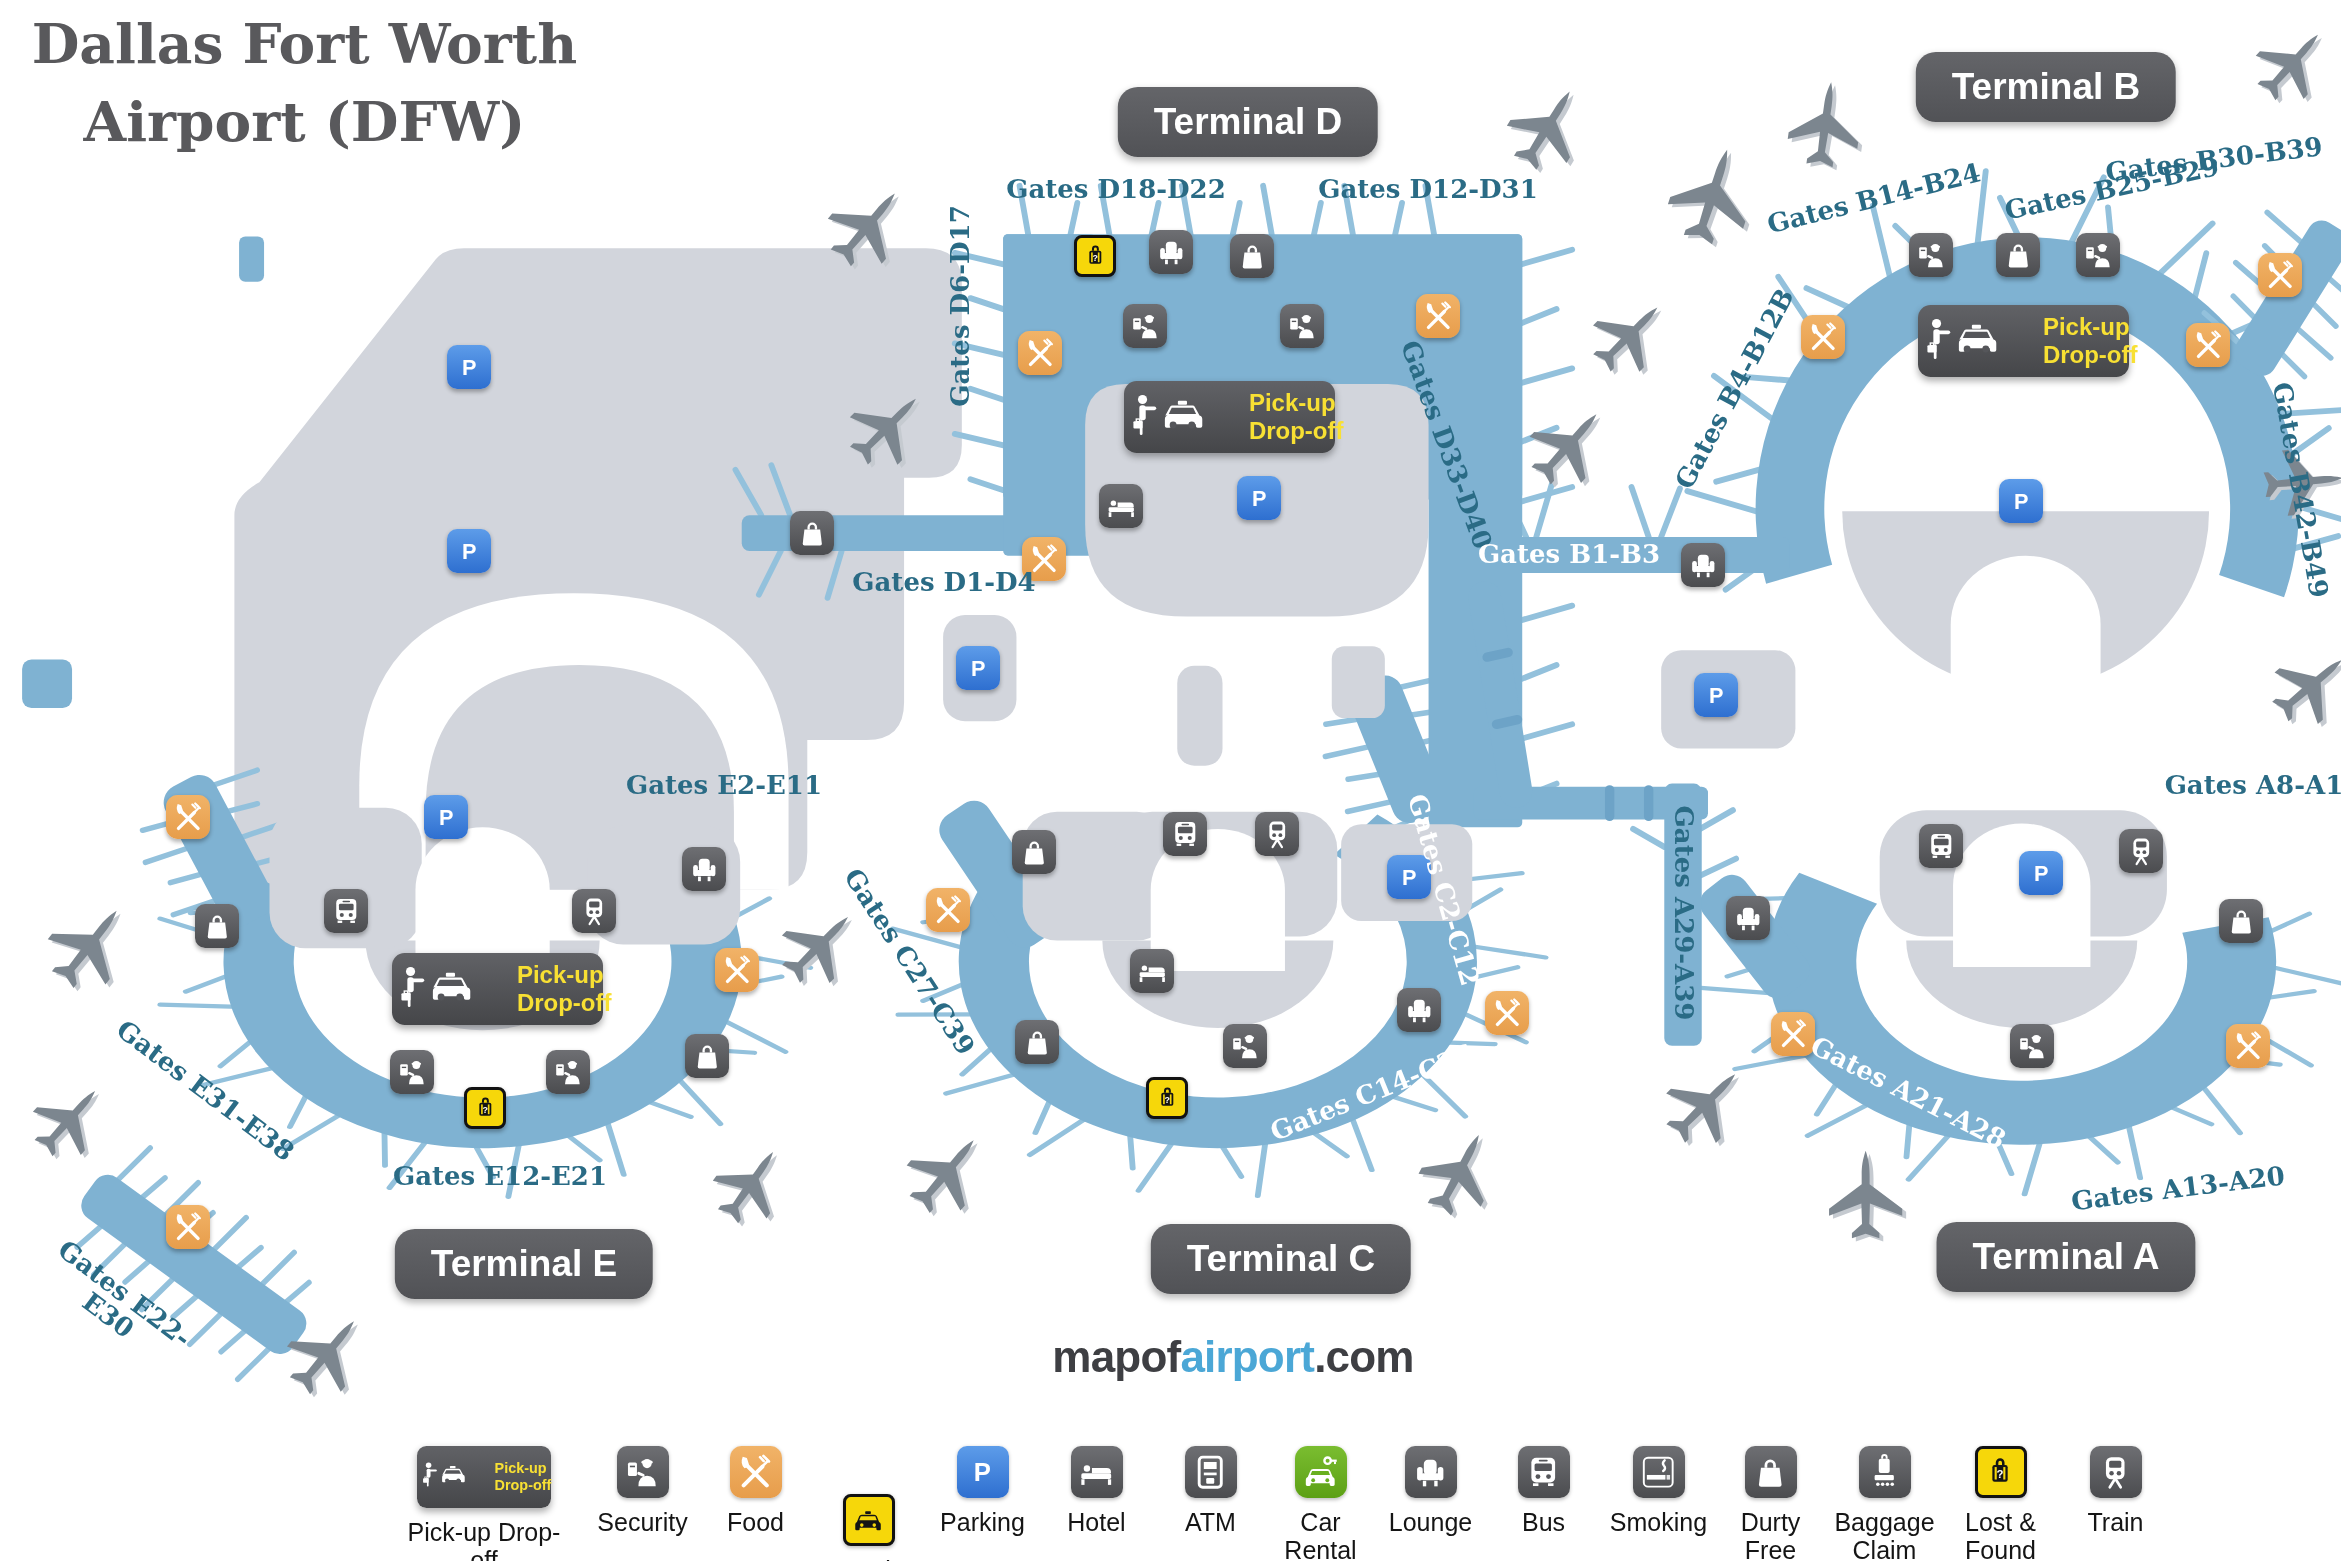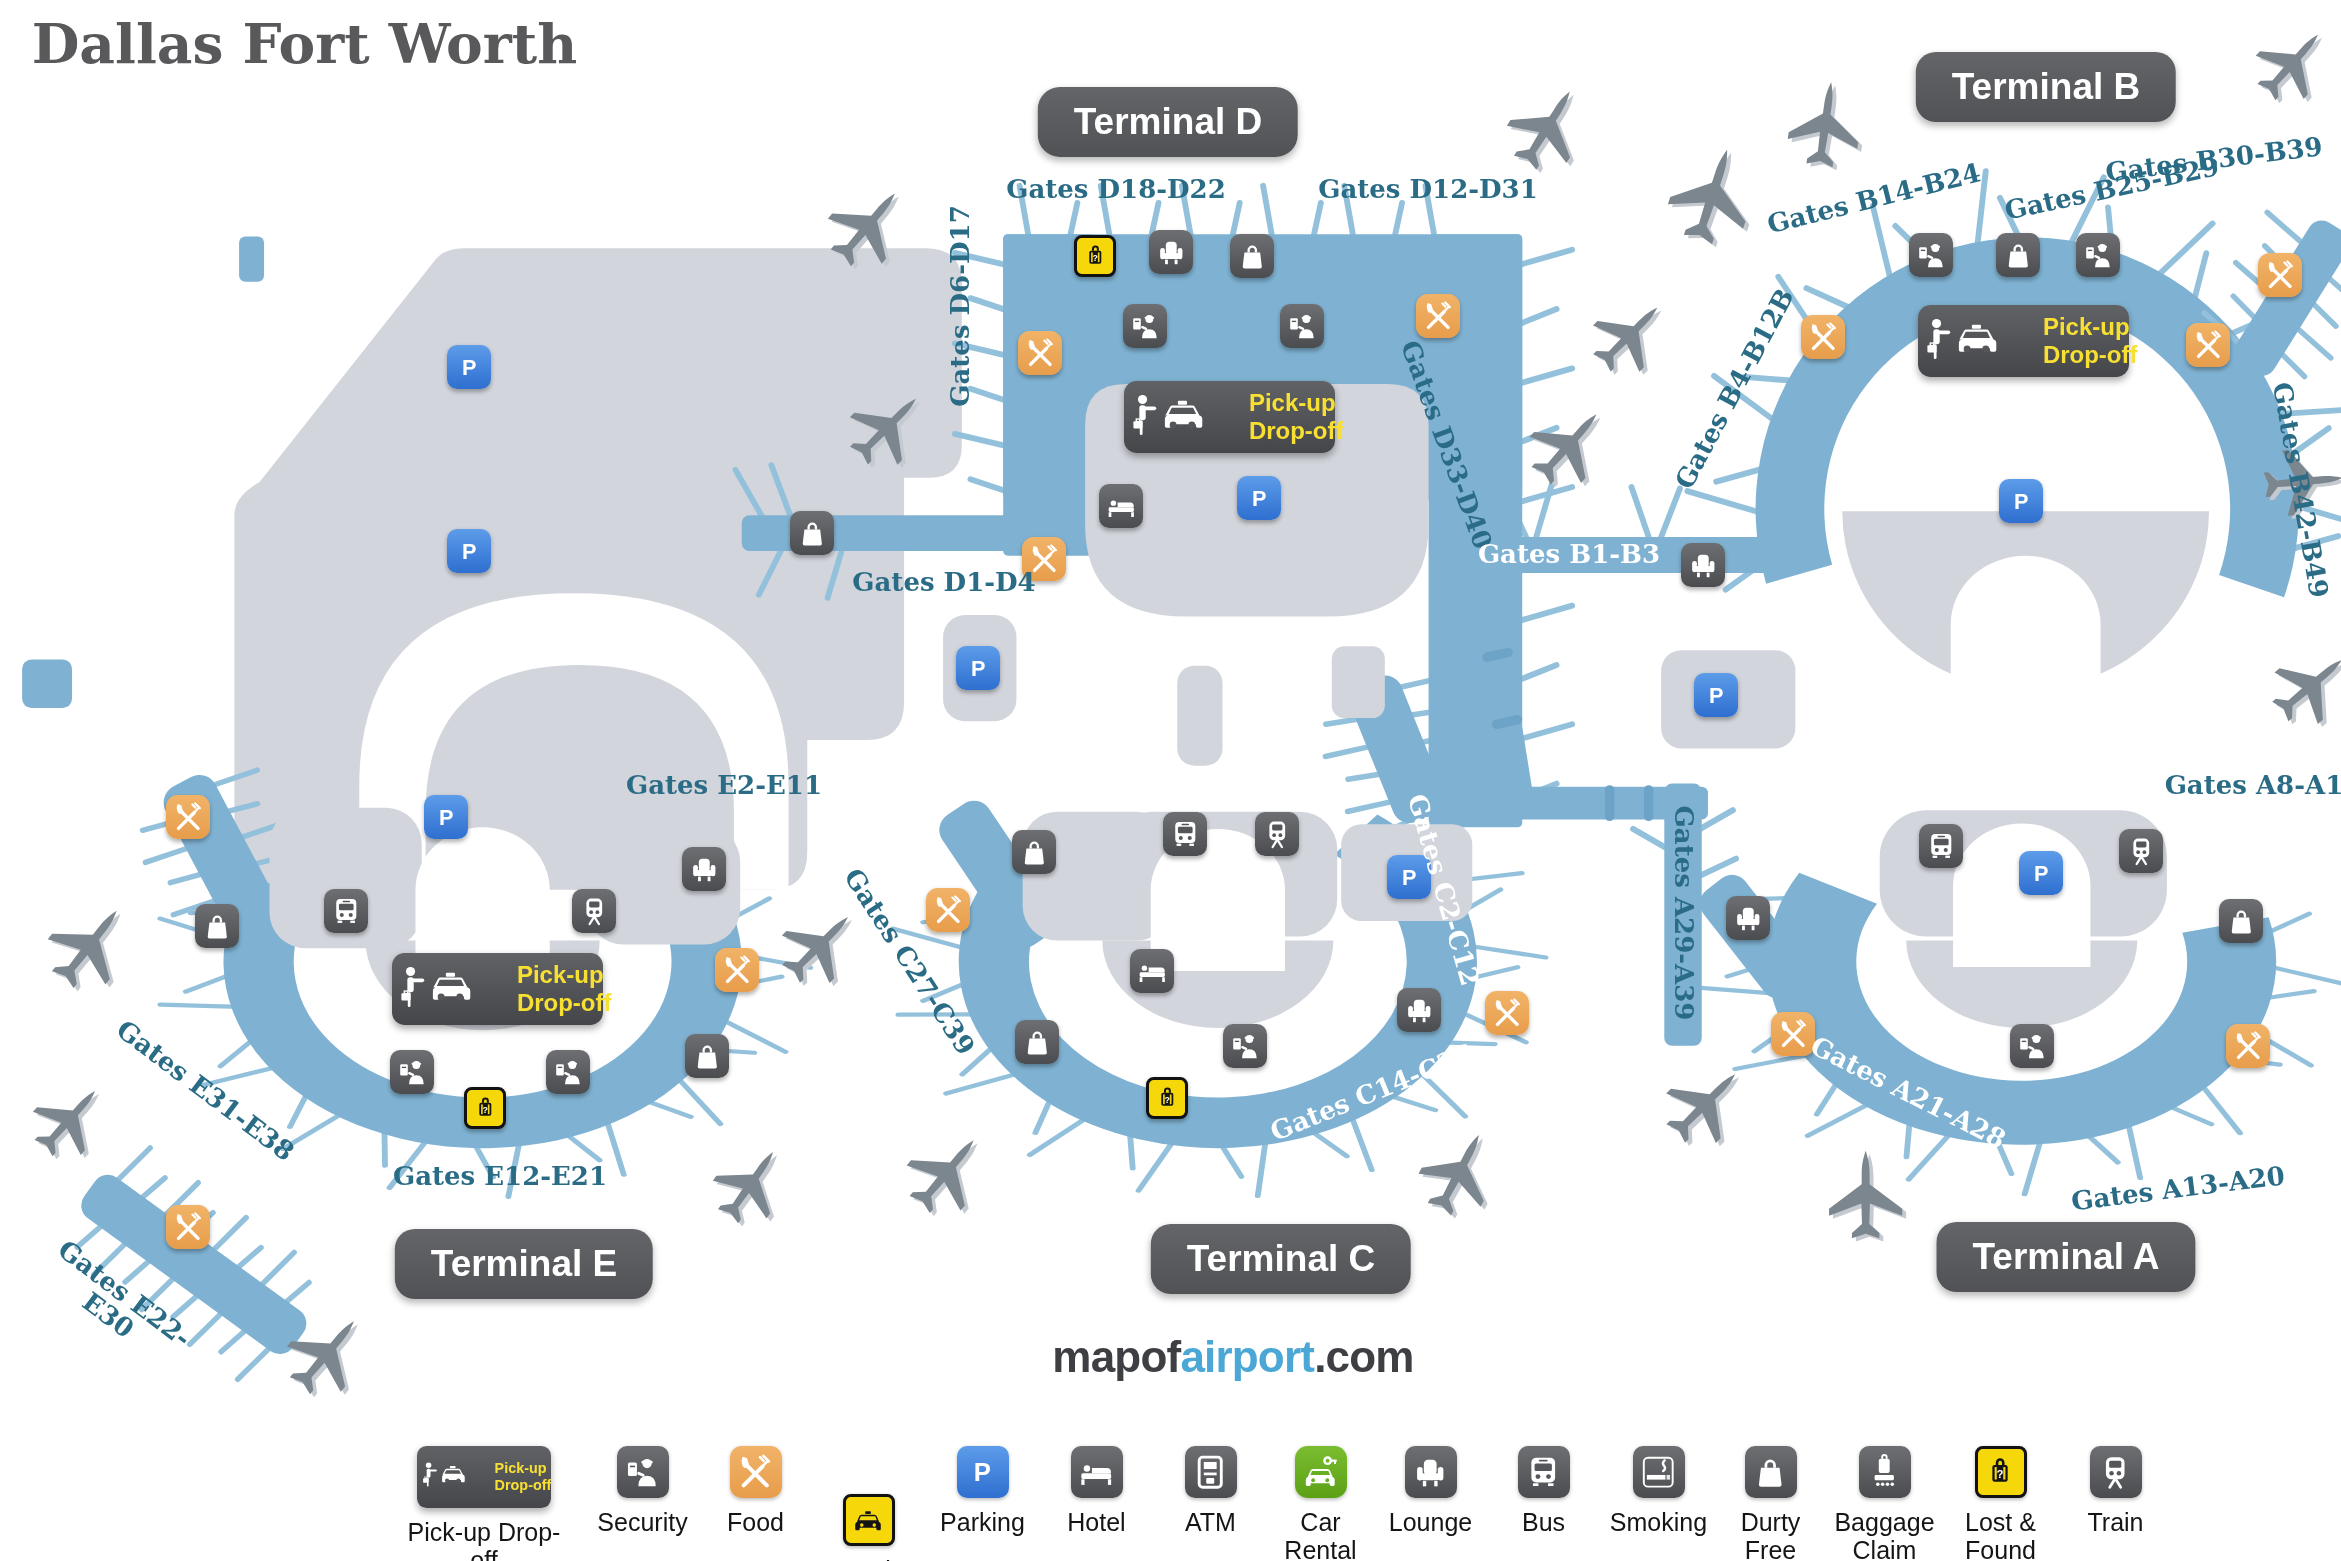--- a/index.html
+++ b/index.html
@@ -352,20 +352,21 @@
       <use href="#planeShape" transform="translate(2395,1537) rotate(0) scale(1.953125)" fill="#c5cad0"></use>
       <use href="#planeShape" transform="translate(2390,1533) rotate(0) scale(1.953125)" fill="#7c868f"></use>
       <use href="#planeShape" transform="translate(422,1740) rotate(40) scale(1.875)" fill="#c5cad0"></use>
       <use href="#planeShape" transform="translate(417,1736) rotate(40) scale(1.875)" fill="#7c868f"></use>
       <use href="#planeShape" transform="translate(2954,621) rotate(85) scale(1.75)" fill="#c5cad0"></use>
       <use href="#planeShape" transform="translate(2949,617) rotate(85) scale(1.75)" fill="#7c868f"></use>
     </svg>
 
   <div class="page-title">
     <div>Dallas Fort Worth</div>
+    <div>Airport (DFW)</div>
   </div>
 
   <div id="overlay">
       <div class="icon yellow" style="width: 42px; height: 42px; left: 1074px; top: 235px;">
         <svg viewBox="0 0 24 24">
           <rect x="6.6" y="7" width="10.8" height="11.8" rx="1.6" fill="#141414"></rect>
           <path d="M9.9 7 V5.4 a2.2 2.2 0 0 1 4.4 0 V7" fill="none" stroke="#141414" stroke-width="1.8"></path>
           <rect x="8.2" y="8.5" width="1.5" height="8.8" fill="#f6d70a"></rect>
           <rect x="14.3" y="8.5" width="1.5" height="8.8" fill="#f6d70a"></rect>
           <text x="12" y="15.9" text-anchor="middle" font-size="8" font-weight="bold" fill="#fff" font-family="Liberation Sans,sans-serif">?</text>
@@ -996,21 +997,21 @@
       <div class="gate-label" style="left: 205px; top: 1091px; transform: translate(-50%, -50%) rotate(37deg);">Gates E31-E38</div>
       <div class="gate-label" style="left: 500px; top: 1177px; transform: translate(-50%, -50%) rotate(0deg);">Gates E12-E21</div>
       <div class="gate-label" style="left: 116px; top: 1305px; transform: translate(-50%, -50%) rotate(37deg);">Gates E22-<div>E30</div></div>
       <div class="gate-label" style="left: 909px; top: 962px; transform: translate(-50%, -50%) rotate(57deg);">Gates C27-C39</div>
       <div class="gate-label white" style="left: 1443px; top: 890px; transform: translate(-50%, -50%) rotate(74deg);">Gates C2-C12</div>
       <div class="gate-label white" style="left: 1372px; top: 1093px; transform: translate(-50%, -50%) rotate(-22deg);">Gates C14-C26</div>
       <div class="gate-label" style="left: 2263px; top: 786px; transform: translate(-50%, -50%) rotate(0deg);">Gates A8-A11</div>
       <div class="gate-label" style="left: 1683px; top: 913px; transform: translate(-50%, -50%) rotate(90deg);">Gates A29-A39</div>
       <div class="gate-label white" style="left: 1908px; top: 1093px; transform: translate(-50%, -50%) rotate(27deg);">Gates A21-A28</div>
       <div class="gate-label" style="left: 2178px; top: 1189px; transform: translate(-50%, -50%) rotate(-7deg);">Gates A13-A20</div>
-      <div class="terminal-label" style="left: 1168px; top: 122px; border-radius: 22px;">Terminal D</div>
+      <div class="terminal-label" style="left: 1248px; top: 122px;">Terminal D</div>
       <div class="terminal-label" style="left: 2046px; top: 87px;">Terminal B</div>
       <div class="terminal-label" style="left: 524px; top: 1264px;">Terminal E</div>
       <div class="terminal-label" style="left: 1281px; top: 1259px;">Terminal C</div>
       <div class="terminal-label" style="left: 2066px; top: 1257px;">Terminal A</div>
     </div>
 
   <div class="site-logo">
     <span class="lg-a">mapof</span><span class="lg-b">airport</span><span class="lg-a">.com</span>
   </div>
 

